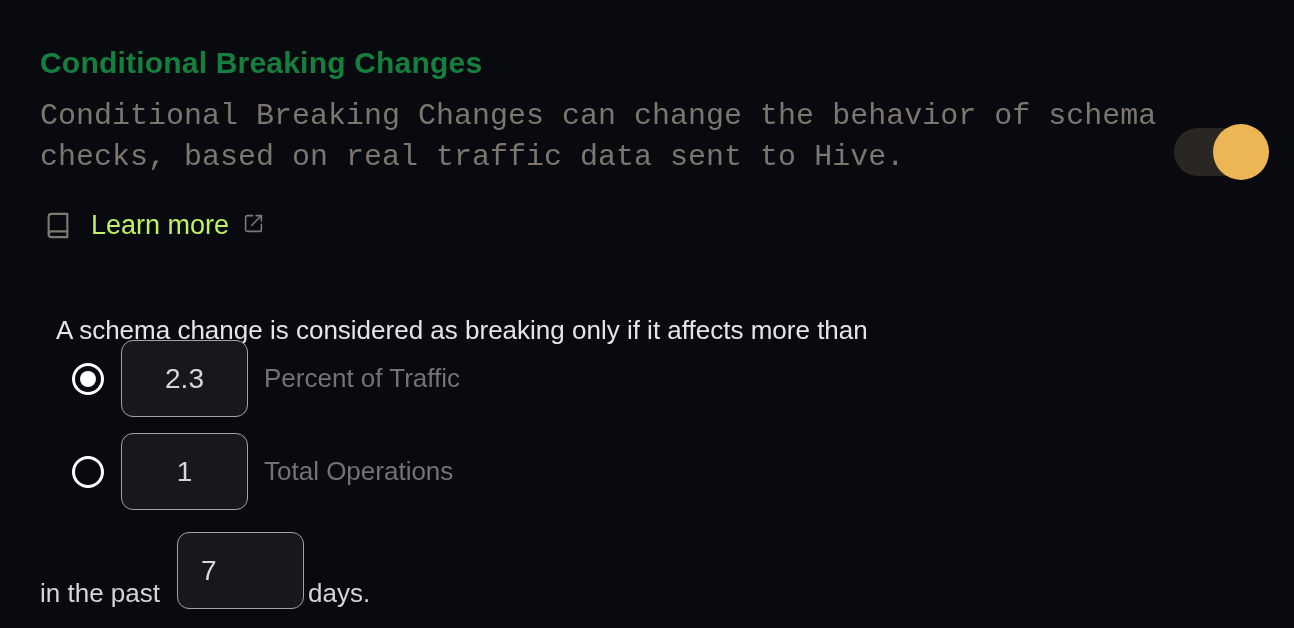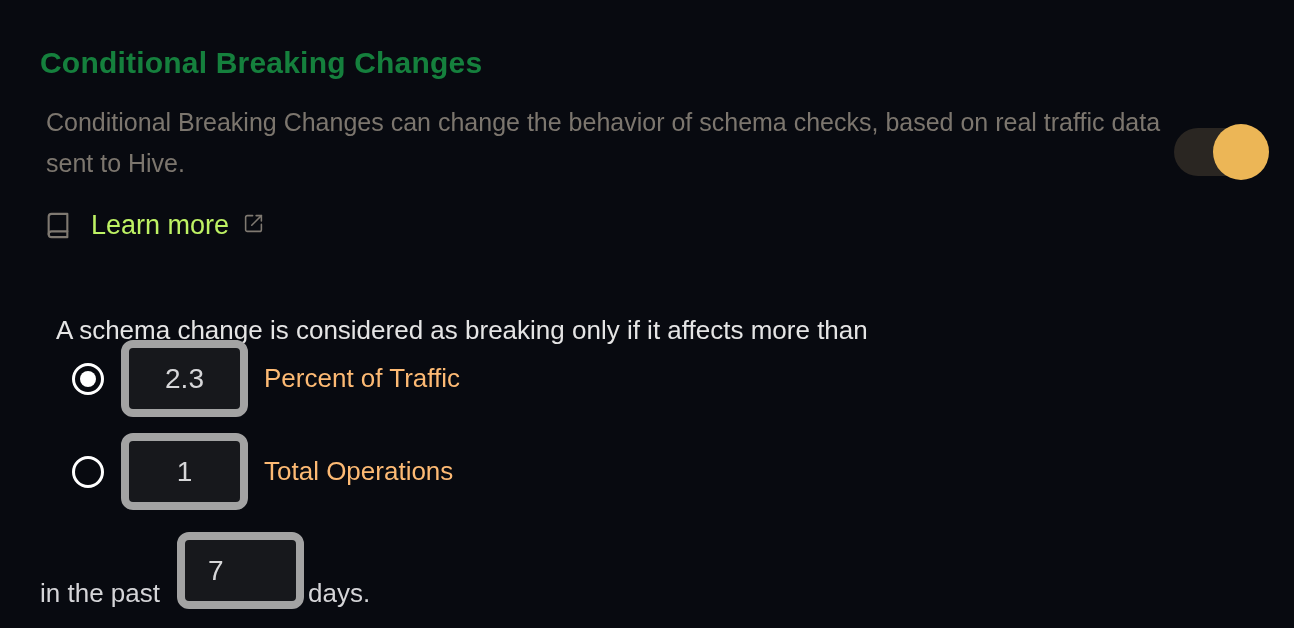--- a/index.html
+++ b/index.html
@@ -14,23 +14,24 @@
 
   
   .title {
     left: 40px; top: 44px;
     margin: 0;
     font-size: 30px; line-height: 38px; font-weight: 700;
     color: #15803d; letter-spacing: 0.2px;
   }
   .description {
     left: 40px; top: 96px;
-    margin: 6px; width: 1120px;
-    font-size: 25px; line-height: 41px;
+    margin: 0; width: 1120px;
+    font-size: 30px; line-height: 41px;
     color: #7c766e;
+    font-family: Liberation Mono, monospace;
   }
 
   
   .toggle {
     left: 1174px; top: 128px;
     width: 92px; height: 48px;
     border-radius: 24px;
     background: #2a2622;
     border: none; padding: 0;
     cursor: pointer;
@@ -89,33 +90,33 @@
     width: 16px; height: 16px;
     margin: 5px auto;
     background: #ffffff;
     border-radius: 50%;
   }
 
   .num-input {
     box-sizing: border-box;
     width: 127px; height: 77px;
     background: #17181c;
-    border: 8px solid #a3a3a3;
+    border: 1px solid #a3a3a3;
     border-radius: 12px;
     color: #d7d7d9;
     font-size: 28px;
     font-family: inherit;
     text-align: center;
     outline: none;
     flex: 0 0 auto;
   }
   .option-label {
     margin-left: 16px;
     font-size: 26px;
-    color: #fdba74;
+    color: #737373;
   }
 
   
   .period-row {
     left: 40px; top: 532px;
     display: flex; align-items: flex-end;
     height: 77px;
     font-size: 26px;
     color: #d5d5d8;
   }

